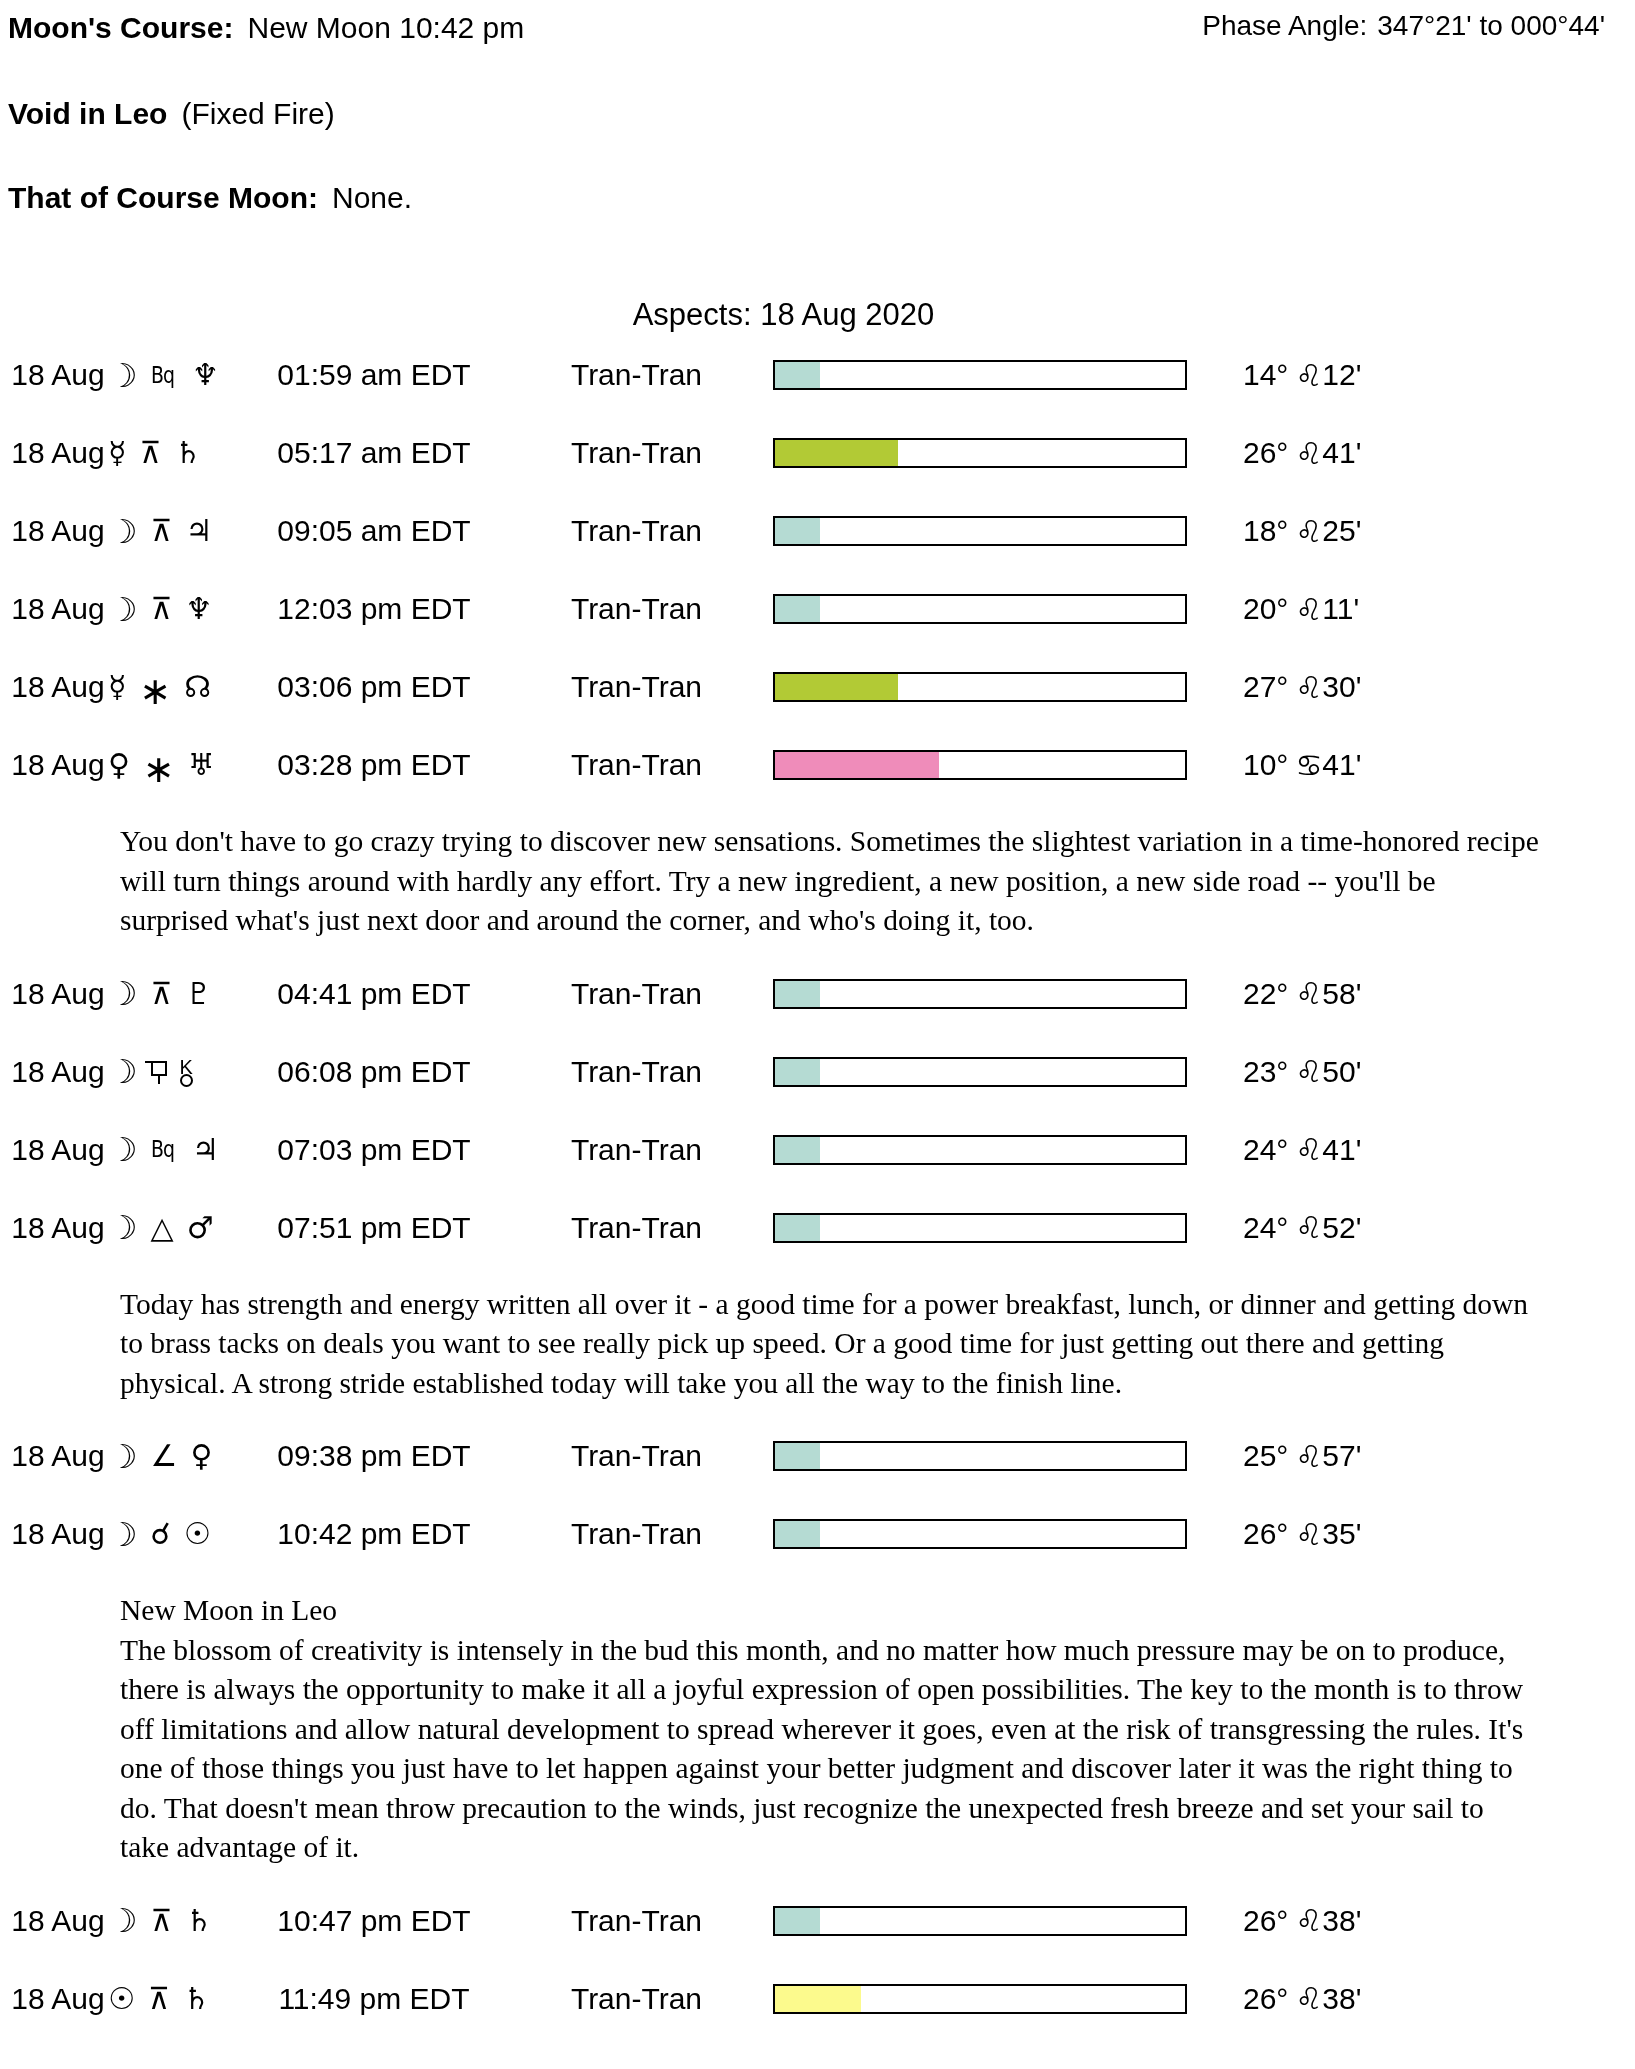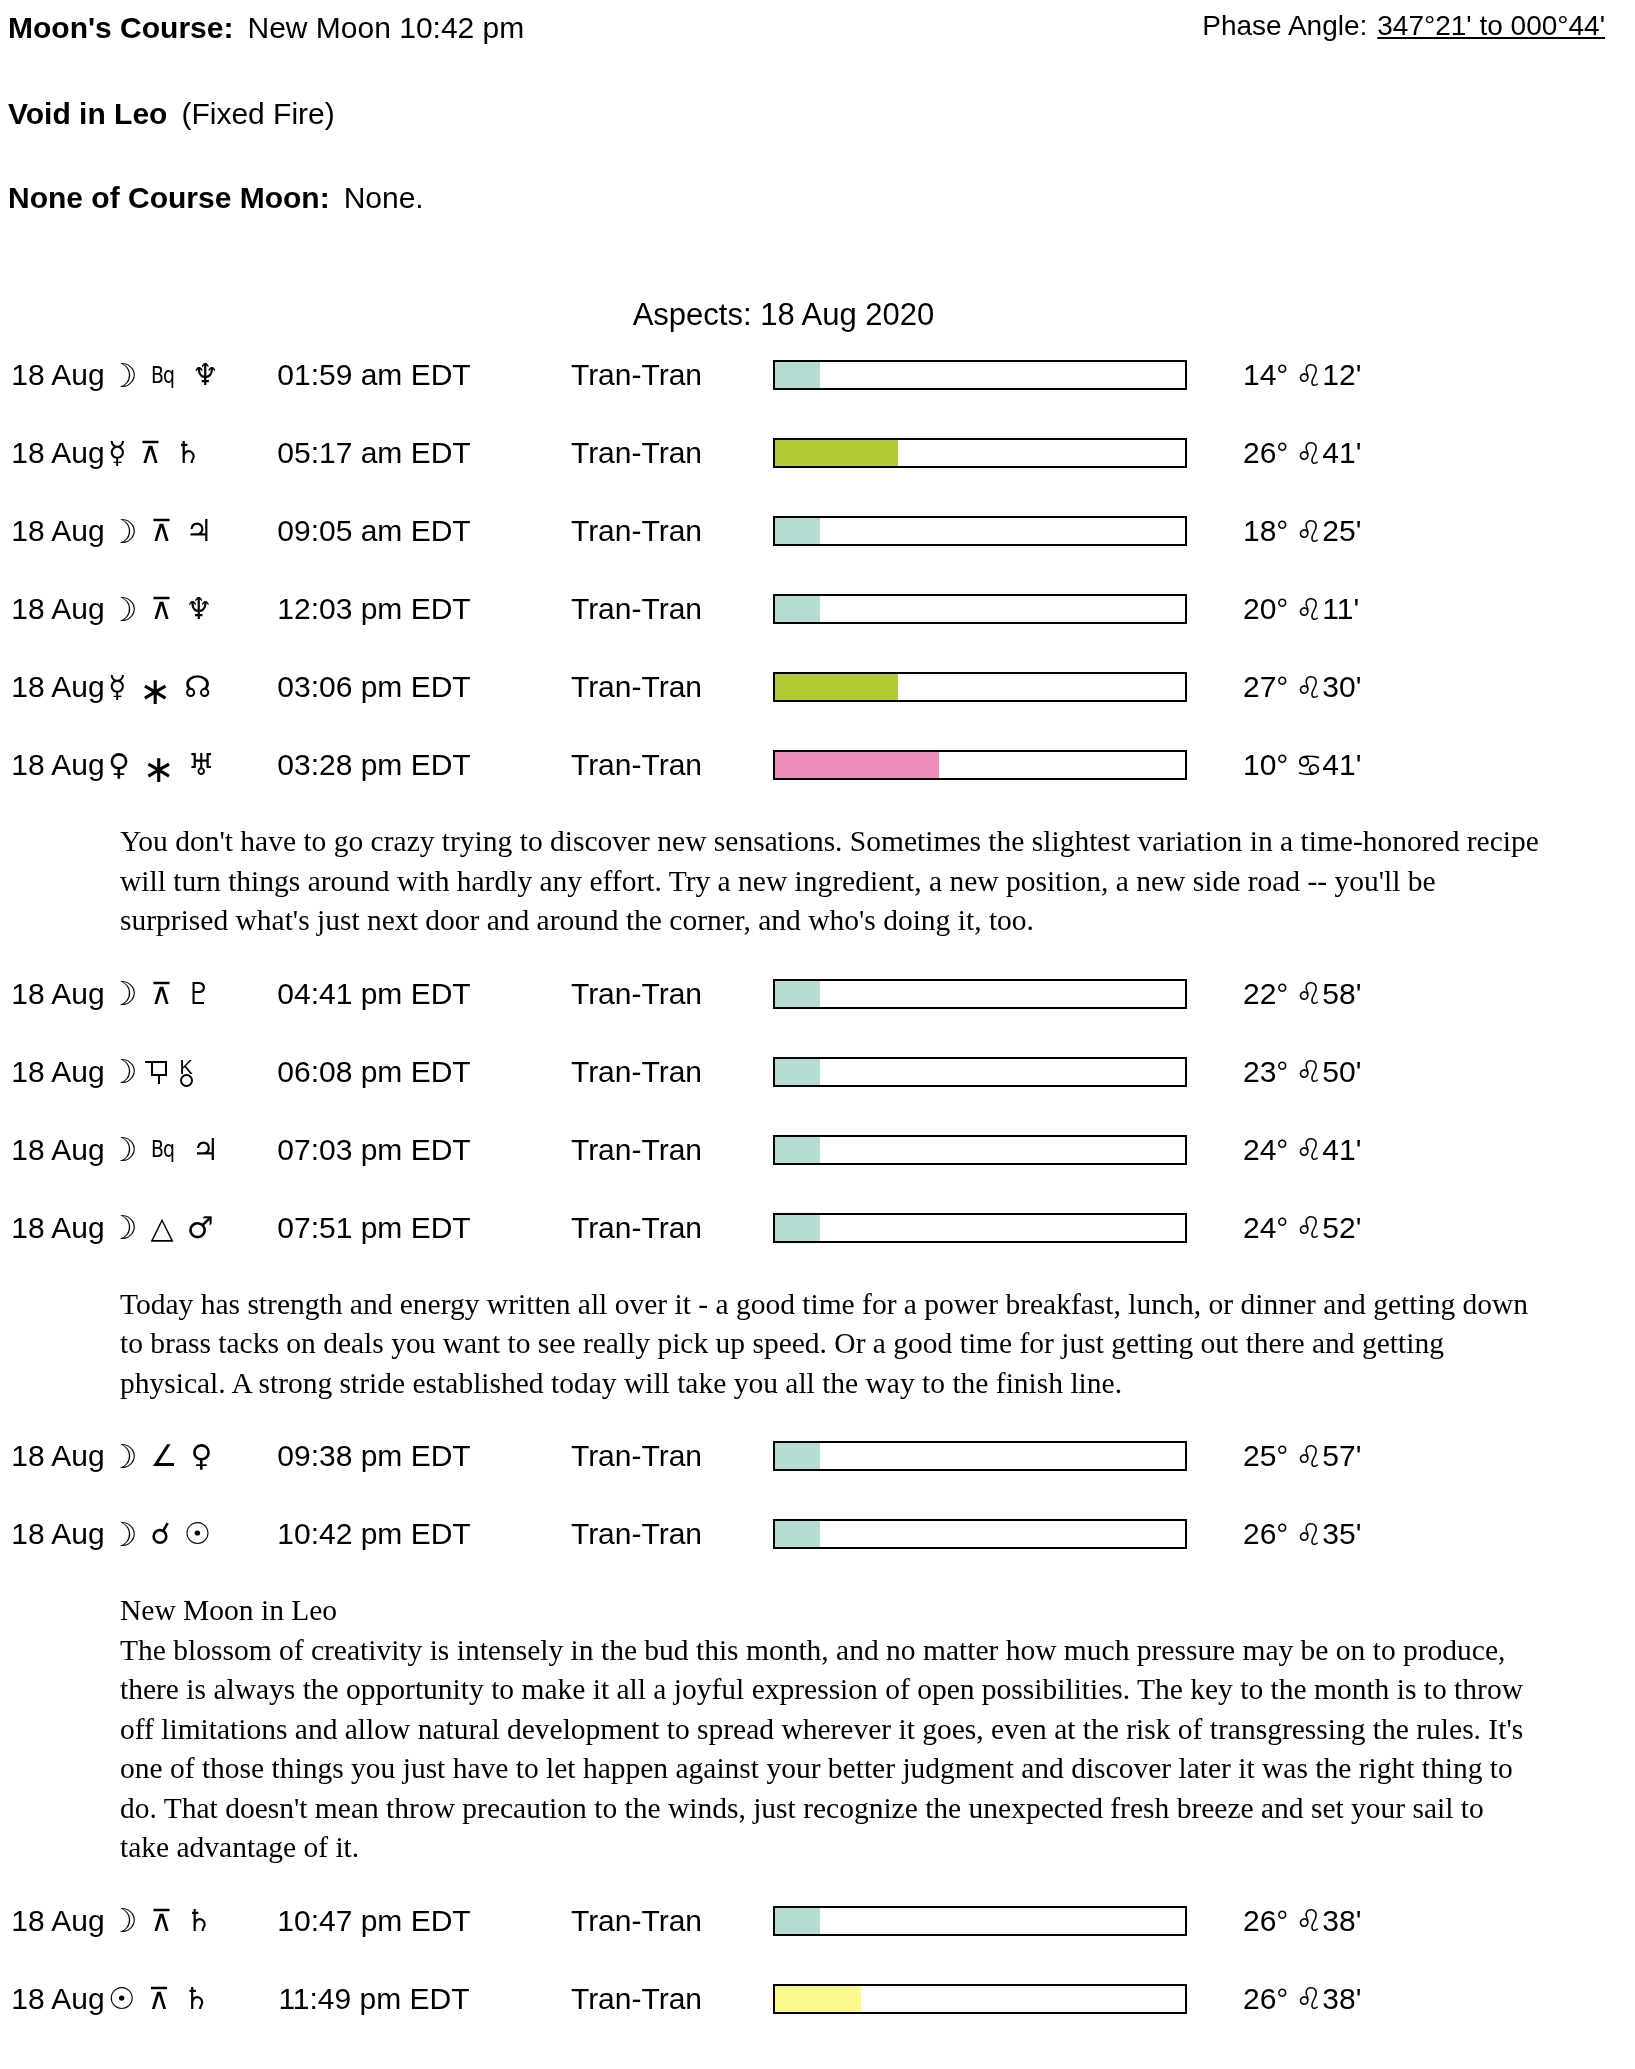--- a/index.html
+++ b/index.html
@@ -7,21 +7,21 @@
     width:1635px;height:2069px;overflow:hidden;
     font-family:"Liberation Sans","DejaVu Sans",sans-serif;
   }
   .page{padding:8px 30px 0 8px;box-sizing:border-box;}
 
   
   .topline{display:flex;justify-content:space-between;align-items:flex-start;font-size:30px;line-height:40px;}
   .pair .lbl{font-weight:bold;}
   .pair .val{margin-left:14px;}
   .phase-angle{font-size:28px;line-height:36px;}
-  .phase-angle .val{margin-left:10px;text-decoration:underline;}
+  .phase-angle .val{margin-left:10px;}
   .line2{margin-top:46px;font-size:30px;line-height:40px;}
   .line3{margin-top:44px;font-size:30px;line-height:40px;}
   .line2 .val,.line3 .val{margin-left:14px;}
 
   .aspects-title{margin-top:76px;padding-right:46px;text-align:center;font-size:31px;font-weight:normal;line-height:42px;}
 
   .rows{margin-top:18px;}
   .row{display:flex;align-items:center;height:42px;margin-bottom:36px;font-size:30px;white-space:nowrap;text-align:center;}
   .c-date{width:100px;flex:none;}
   .c-syms{width:140px;flex:none;display:flex;align-items:center;gap:13px;}
@@ -56,21 +56,21 @@
     <div class="pair phase-angle">
       <span class="lbl2">Phase Angle:</span><span class="val">347°21' to 000°44'</span>
     </div>
   </div>
 
   <div class="line2 pair">
     <span class="lbl">Void in Leo</span><span class="val">(Fixed Fire)</span>
   </div>
 
   <div class="line3 pair">
-    <span class="lbl">None of Course Moon:</span><span class="val">None.</span>
+    <span class="lbl">That of Course Moon:</span><span class="val">None.</span>
   </div>
 
   <div class="aspects-title">Aspects: 18 Aug 2020</div>
 
   <div class="rows" id="rows">
       <div class="row">
         <span class="c-date">18 Aug</span>
         <span class="c-syms">
           <span class="c-sym g-moon">☽</span>
           <span class="c-sym g-bq">Bq</span>

